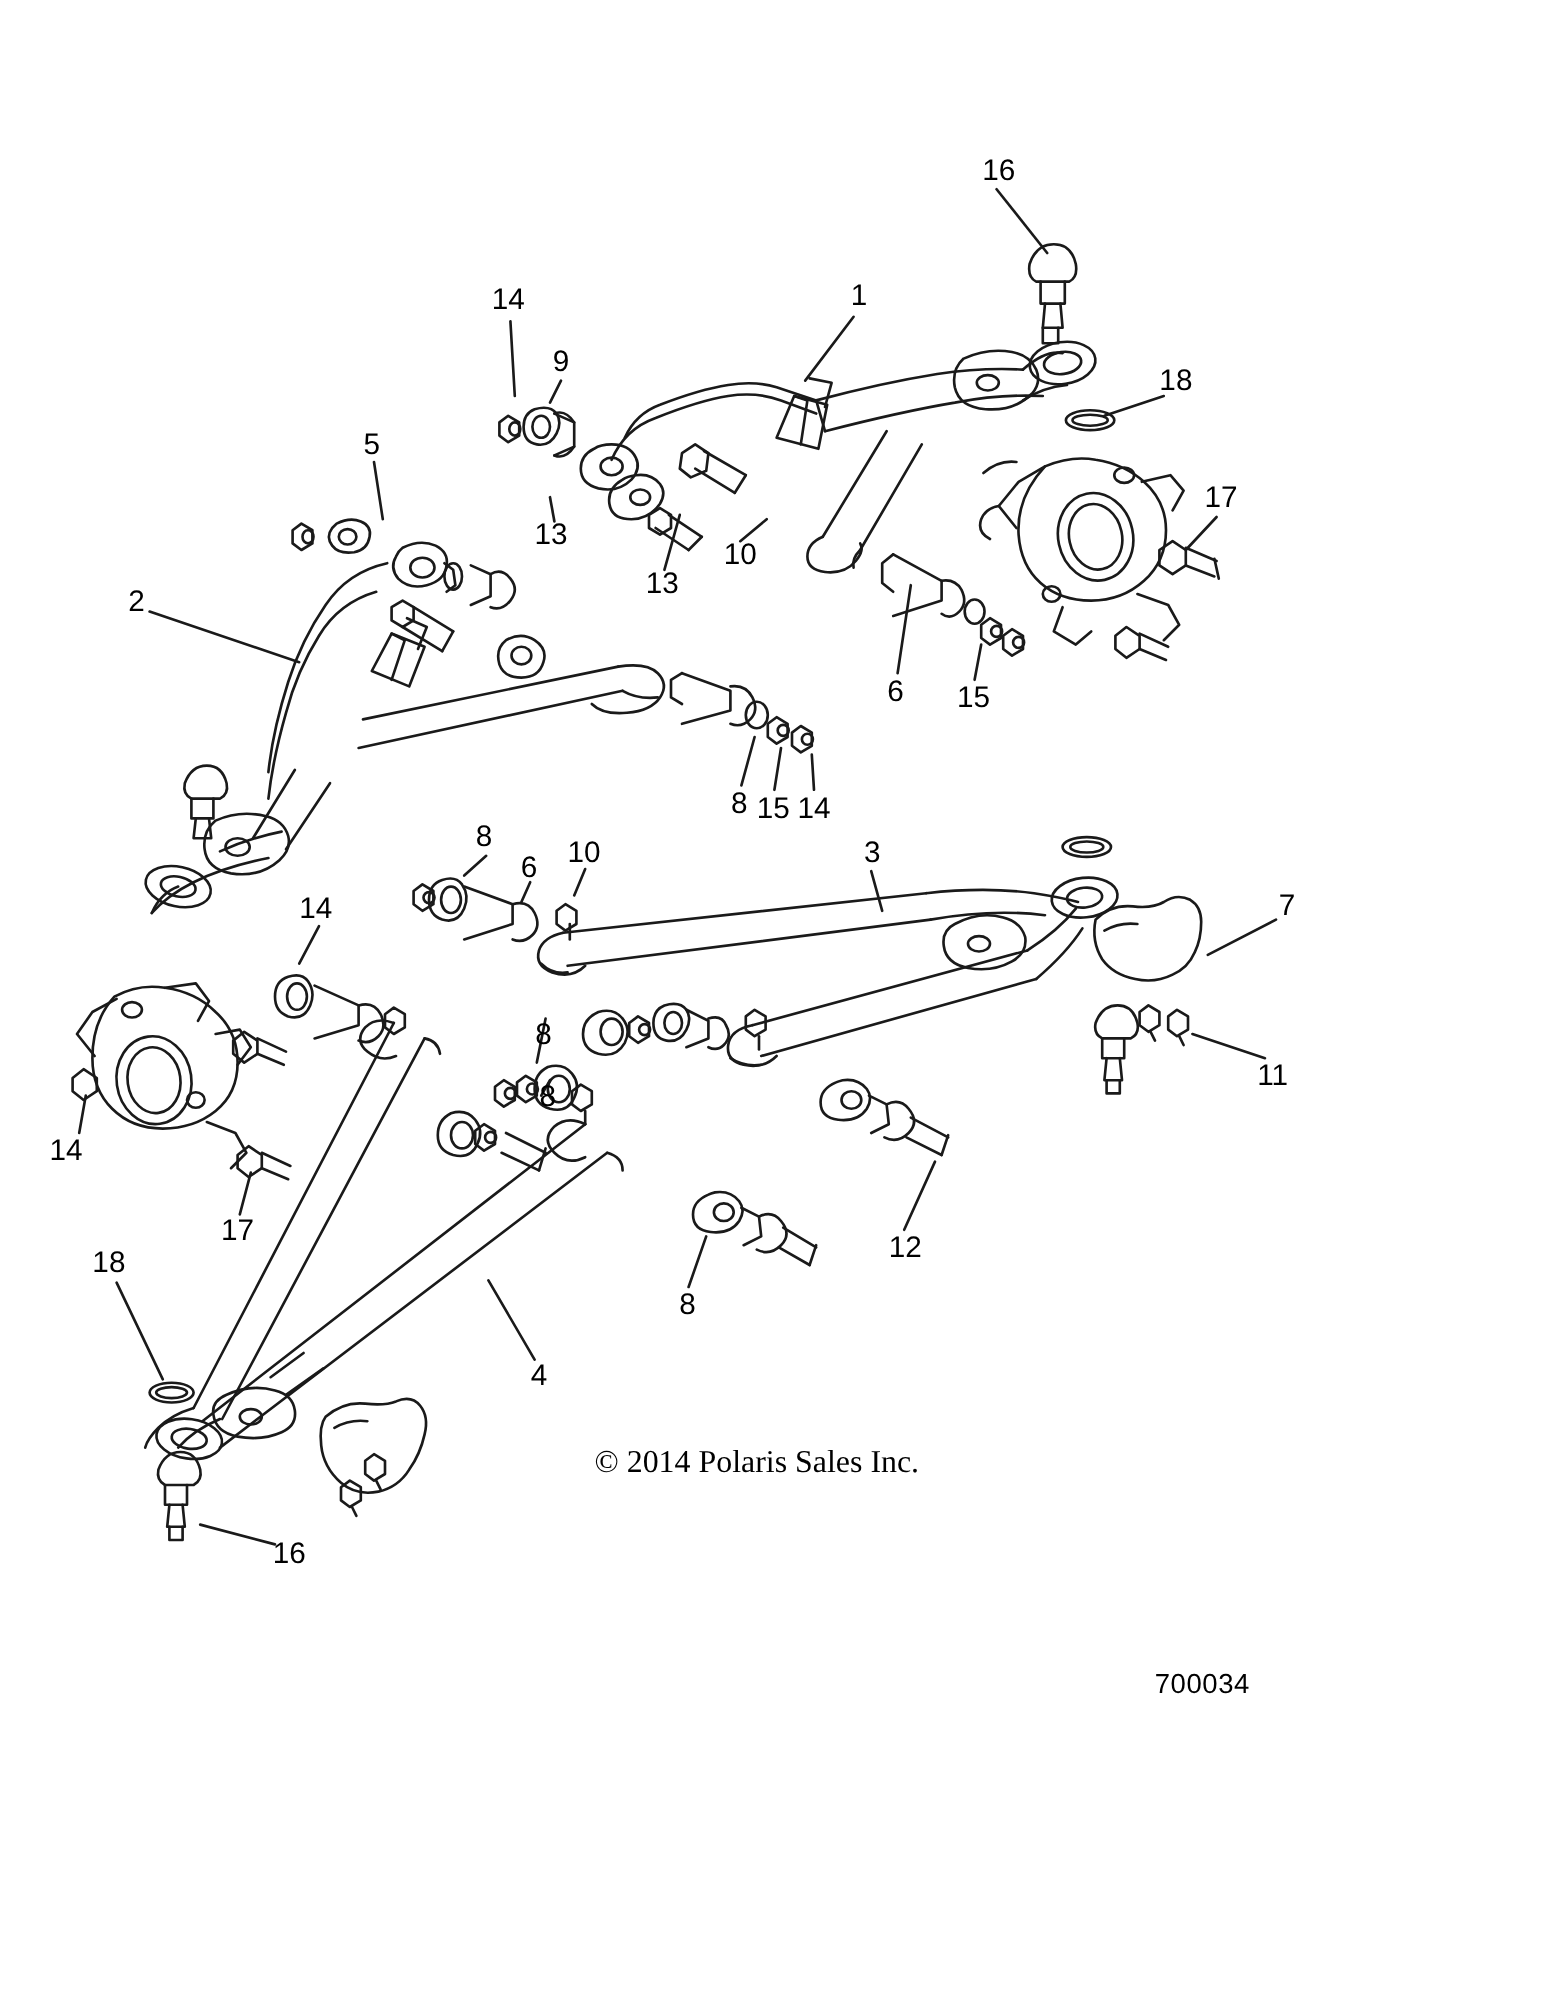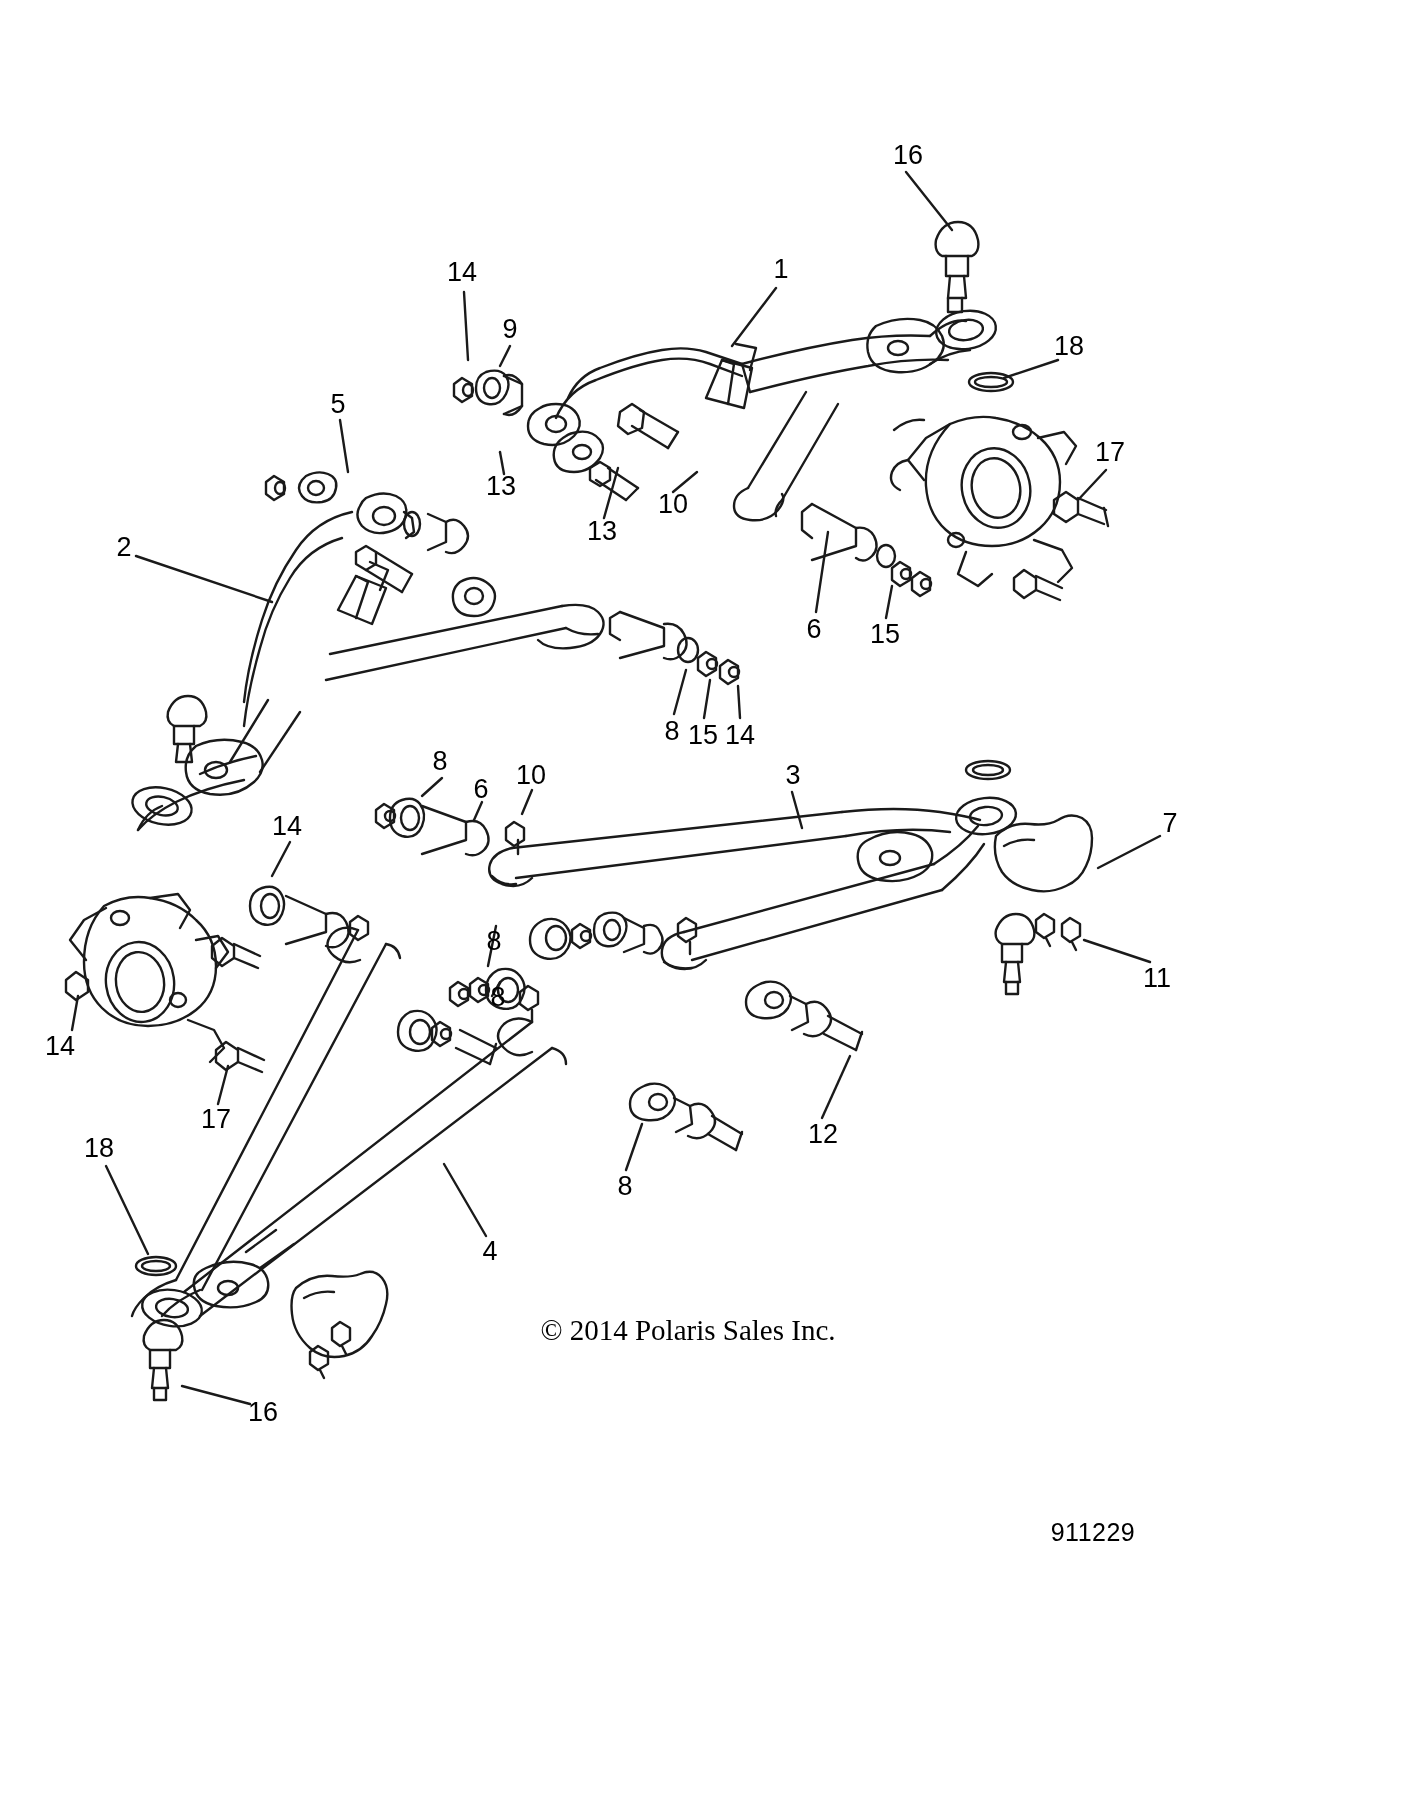--- a/index.html
+++ b/index.html
@@ -463,15 +463,15 @@
   <div class="callout" style="left:498px;  top:997px;">8</div>
   <div class="callout" style="left:60px;  top:1046px;">14</div>
   <div class="callout" style="left:216px;  top:1119px;">17</div>
   <div class="callout" style="left:823px;  top:1134px;text-align:right;">12</div>
   <div class="callout" style="left:625px;  top:1186px;">8</div>
   <div class="callout" style="left:99px;   top:1148px;">18</div>
   <div class="callout" style="left:490px;  top:1251px;">4</div>
   <div class="callout" style="left:263px;  top:1412px;">16</div>
 
   <div class="copyright" style="left:688px; top:1330px;">© 2014 Polaris Sales Inc.</div>
-  <div class="partnumber" style="left:1093px; top:1532px;">911229</div>
+  <div class="partnumber" style="left:1093px; top:1532px;">700034</div>
 
 </div>
 
 </body></html>

